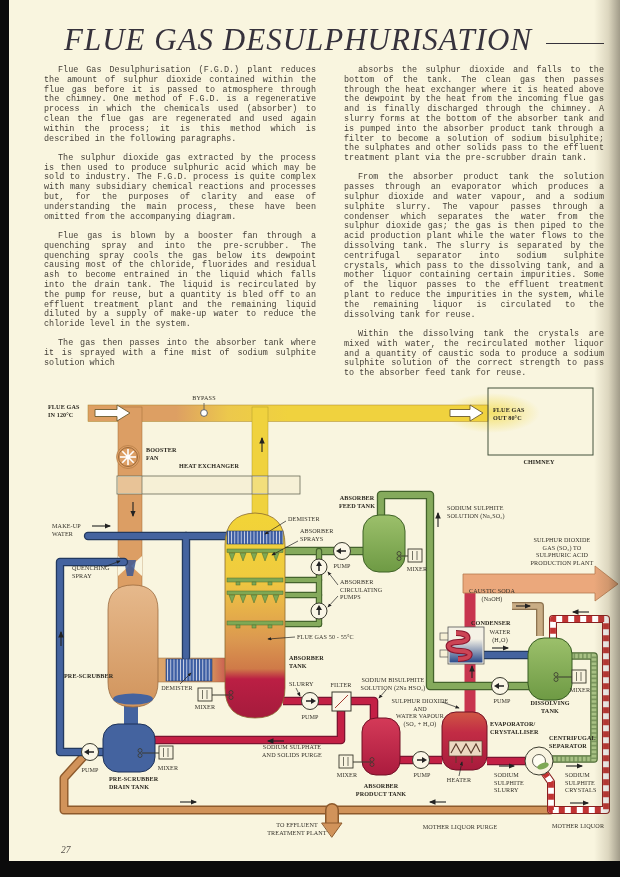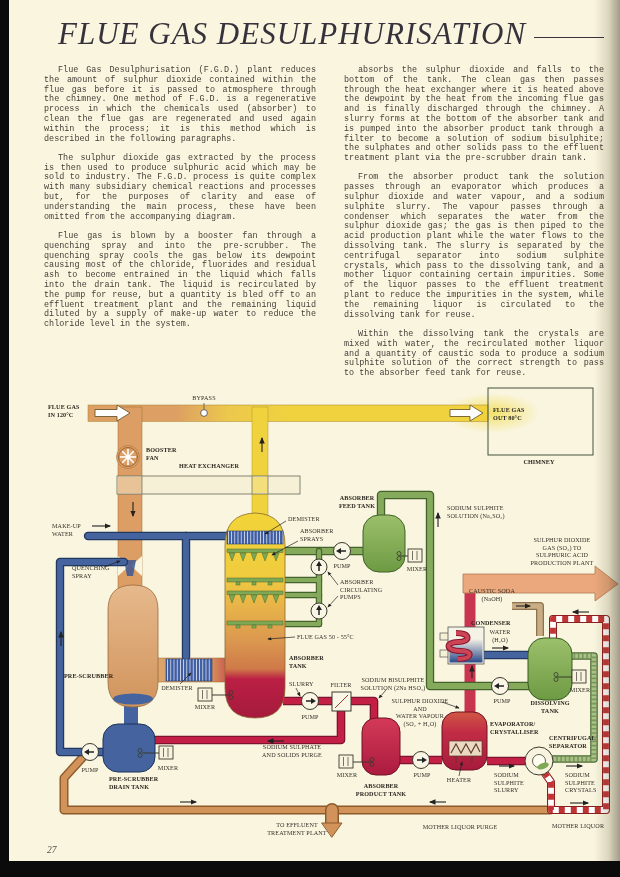--- a/index.html
+++ b/index.html
@@ -3,45 +3,46 @@
 <meta charset="utf-8">
 <style>
   html,body{margin:0;padding:0;}
   body{width:620px;height:877px;position:relative;background:#f9f5df;overflow:hidden;
        font-family:"Liberation Serif",serif;}
   .edge-left{position:absolute;left:0;top:0;width:9px;height:877px;background:#0b0b0b;}
   .edge-bottom{position:absolute;left:0;top:861px;width:620px;height:16px;background:#0b0b0b;}
   .edge-right-shadow{position:absolute;right:0;top:0;width:26px;height:861px;
        background:linear-gradient(to right, rgba(90,75,45,0) 0%, rgba(90,75,45,.18) 55%, rgba(40,32,18,.42) 100%);}
   .title-row{position:absolute;left:56px;top:14px;width:548px;display:flex;align-items:baseline;}
-  .title-row h1{margin:2px;font-style:italic;font-weight:400;font-size:31px;letter-spacing:1px;color:#36323c;white-space:nowrap;}
+  .title-row h1{margin:8px;font-style:italic;font-weight:400;font-size:31px;letter-spacing:1px;color:#36323c;white-space:nowrap;}
   .title-rule{flex:1;border-bottom:1.6px solid #36323c;margin-left:6px;transform:translateY(-6px);}
   .col{position:absolute;top:66px;font-size:8.45px;line-height:9.8px;color:#46413a;text-align:justify;font-family:Liberation Mono, monospace;}
   .col-left{left:44px;width:272px;}
   .col-right{left:344px;width:260px;}
   .para{margin:0 0 9.5px 0;text-indent:14px;}
-  .page-number{position:absolute;left:47px;top:845px;font-style:italic;font-size:9.5px;color:#55504a;}
+  .page-number{position:absolute;left:61px;top:845px;font-style:italic;font-size:9.5px;color:#55504a;}
   svg.diagram{position:absolute;left:0;top:385px;}
   .dlabel{font-family:"Liberation Serif",serif;font-size:6.15px;fill:#35322a;letter-spacing:.12px;}
   .dlabel.bold{font-weight:bold;fill:#2a271f;}
 </style>
 </head>
 <body>
 
 <div class="edge-left"></div>
 
 <div class="title-row">
   <h1>FLUE GAS DESULPHURISATION</h1>
   <div class="title-rule"></div>
 </div>
 
 <div class="col col-left" id="col-left">
     <p class="para">Flue Gas Desulphurisation (F.G.D.) plant reduces the amount of sulphur dioxide contained within the flue gas before it is passed to atmosphere through the chimney. One method of F.G.D. is a regenerative process in which the chemicals used (absorber) to clean the flue gas are regenerated and used again within the process; it is this method which is described in the following paragraphs.</p>
     <p class="para">The sulphur dioxide gas extracted by the process is then used to produce sulphuric acid which may be sold to industry. The F.G.D. process is quite complex with many subsidiary chemical reactions and processes but, for the purposes of clarity and ease of understanding the main process, these have been omitted from the accompanying diagram.</p>
     <p class="para">Flue gas is blown by a booster fan through a quenching spray and into the pre-scrubber. The quenching spray cools the gas below its dewpoint causing most of the chloride, fluorides and residual ash to become entrained in the liquid which falls into the drain tank. The liquid is recirculated by the pump for reuse, but a quantity is bled off to an effluent treatment plant and the remaining liquid diluted by a supply of make-up water to reduce the chloride level in the system.</p>
+    <p class="para">The gas then passes into the absorber tank where it is sprayed with a fine mist of sodium sulphite solution which</p>
   </div>
 <div class="col col-right" id="col-right">
     <p class="para">absorbs the sulphur dioxide and falls to the bottom of the tank. The clean gas then passes through the heat exchanger where it is heated above the dewpoint by the heat from the incoming flue gas and is finally discharged through the chimney. A slurry forms at the bottom of the absorber tank and is pumped into the absorber product tank through a filter to become a solution of sodium bisulphite; the sulphates and other solids pass to the effluent treatment plant via the pre-scrubber drain tank.</p>
     <p class="para">From the absorber product tank the solution passes through an evaporator which produces a sulphur dioxide and water vapour, and a sodium sulphite slurry. The vapour passes through a condenser which separates the water from the sulphur dioxide gas; the gas is then piped to the acid production plant while the water flows to the dissolving tank. The slurry is separated by the centrifugal separator into sodium sulphite crystals, which pass to the dissolving tank, and a mother liquor containing certain impurities. Some of the liquor passes to the effluent treatment plant to reduce the impurities in the system, while the remaining liquor is circulated to the dissolving tank for reuse.</p>
     <p class="para">Within the dissolving tank the crystals are mixed with water, the recirculated mother liquor and a quantity of caustic soda to produce a sodium sulphite solution of the correct strength to pass to the absorber feed tank for reuse.</p>
   </div>
 
 <svg class="diagram" width="620" height="477" viewBox="0 385 620 477">
   <defs>
     <marker id="arr" markerWidth="7" markerHeight="7" refX="5" refY="2.5" orient="auto">

